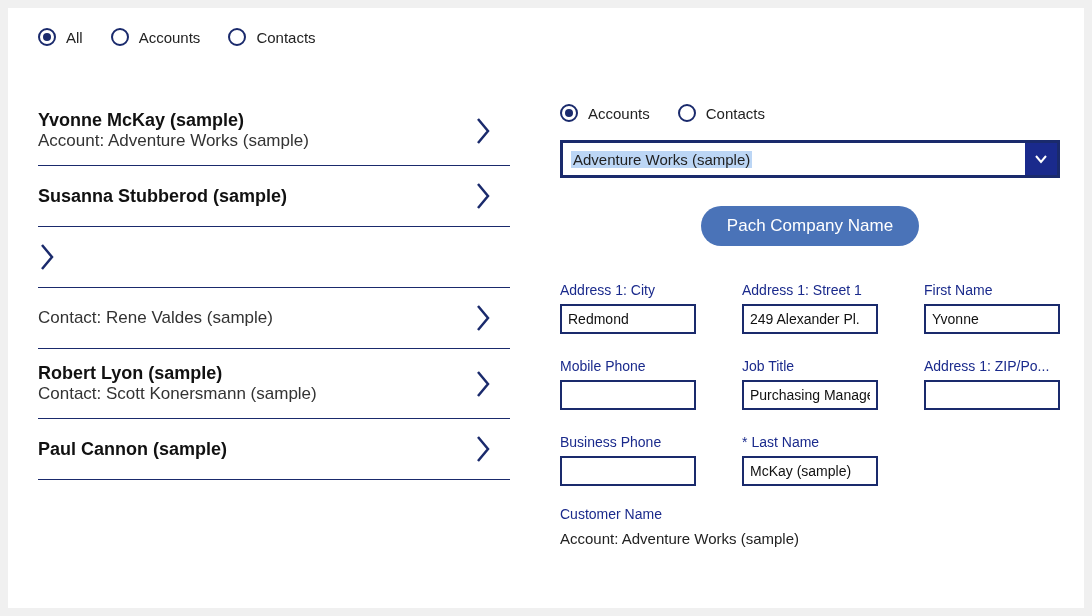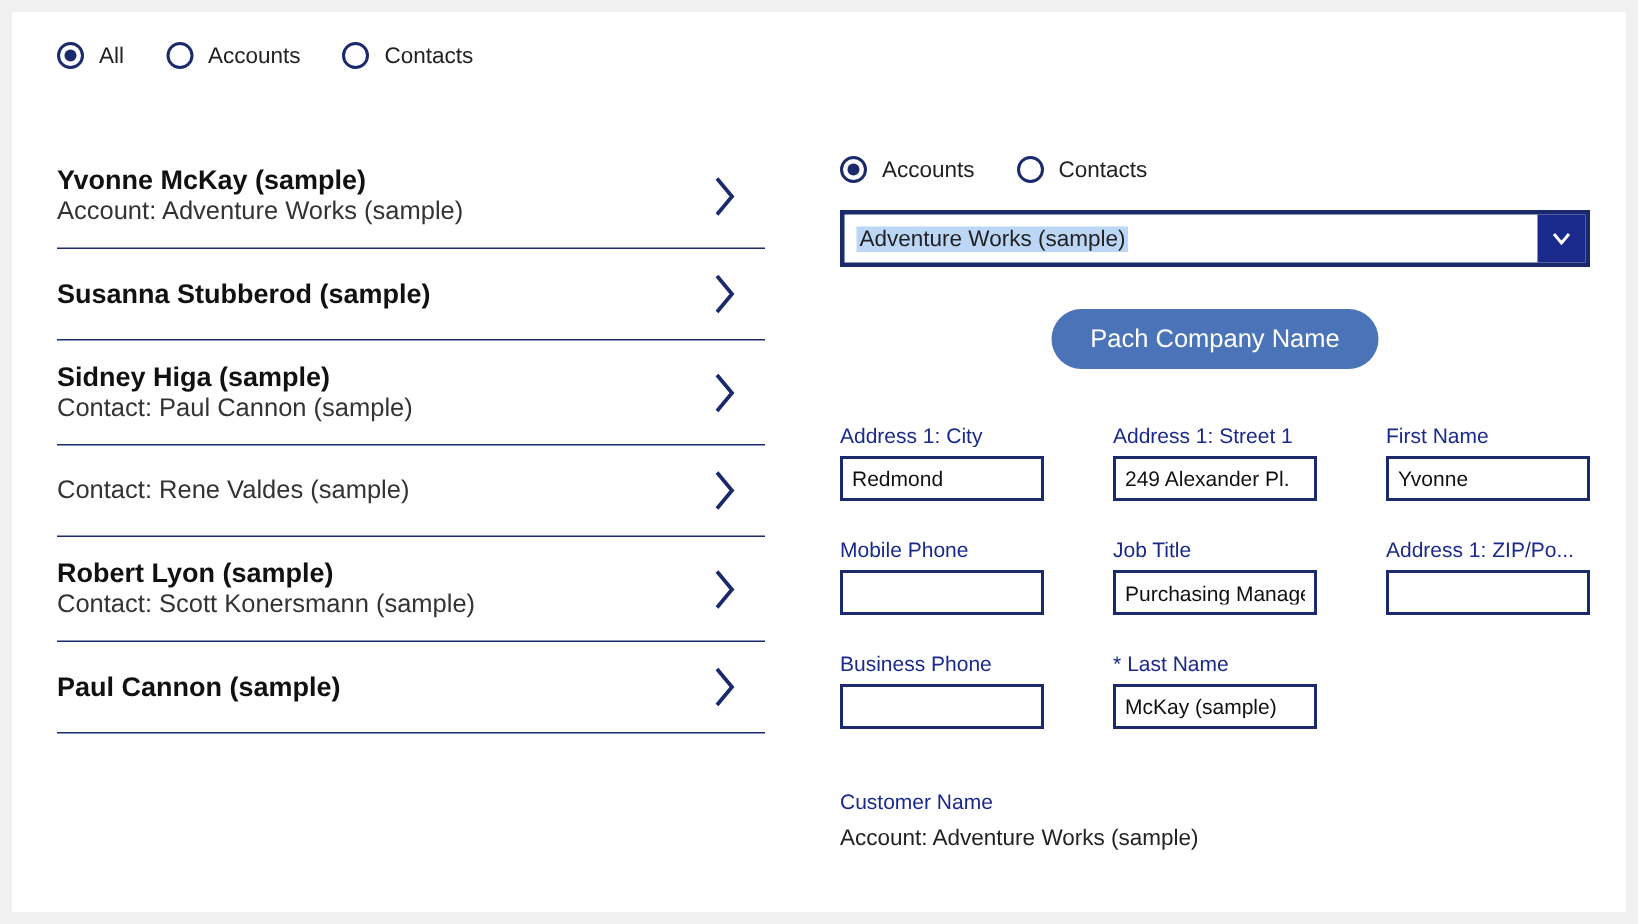--- a/index.html
+++ b/index.html
@@ -135,21 +135,21 @@
     padding: 10px 26px;
     font-size: 17px;
     font-weight: 400;
     cursor: pointer;
   }
   .fields {
     display: grid;
     grid-template-columns: repeat(3, 1fr);
     column-gap: 46px;
     row-gap: 24px;
-    margin-bottom: 40px;
+    margin-bottom: 20px;
   }
   .field .lbl {
     font-size: 14px;
     color: #1a2a8c;
     margin-bottom: 6px;
     white-space: nowrap;
     overflow: hidden;
     text-overflow: ellipsis;
   }
   .req { color: #1a2a8c; margin-right: 4px; }
@@ -210,24 +210,20 @@
           <div>
             <div class="title">Susanna Stubberod (sample)</div>
           </div>
           <div class="chev">
             <svg width="18" height="32" viewBox="0 0 18 32">
               <polyline points="4,4 14,16 4,28" fill="none" stroke="#1a2a6c" stroke-width="2.5"></polyline>
             </svg>
           </div>
         </div>
         <div class="list-item">
-          <div>
-            <div class="title">Sidney Higa (sample)</div>
-            <div class="sub">Contact: Paul Cannon (sample)</div>
-          </div>
           <div class="chev">
             <svg width="18" height="32" viewBox="0 0 18 32">
               <polyline points="4,4 14,16 4,28" fill="none" stroke="#1a2a6c" stroke-width="2.5"></polyline>
             </svg>
           </div>
         </div>
         <div class="list-item">
           <div>
             <div class="sub">Contact: Rene Valdes (sample)</div>
           </div>

